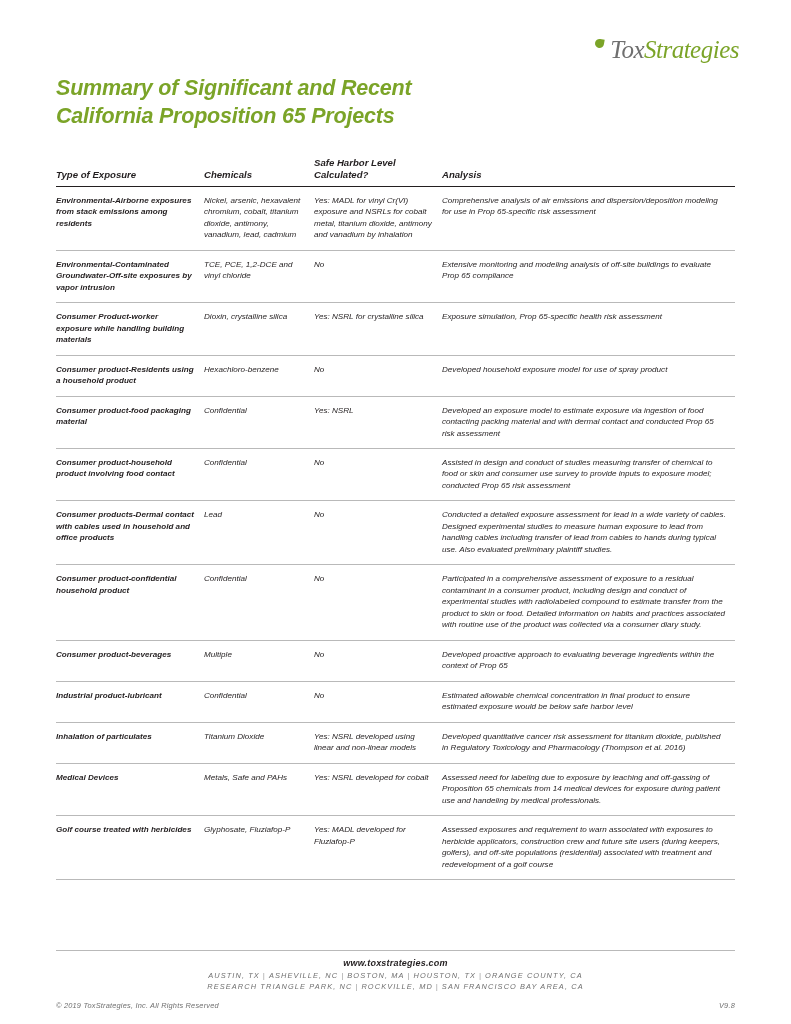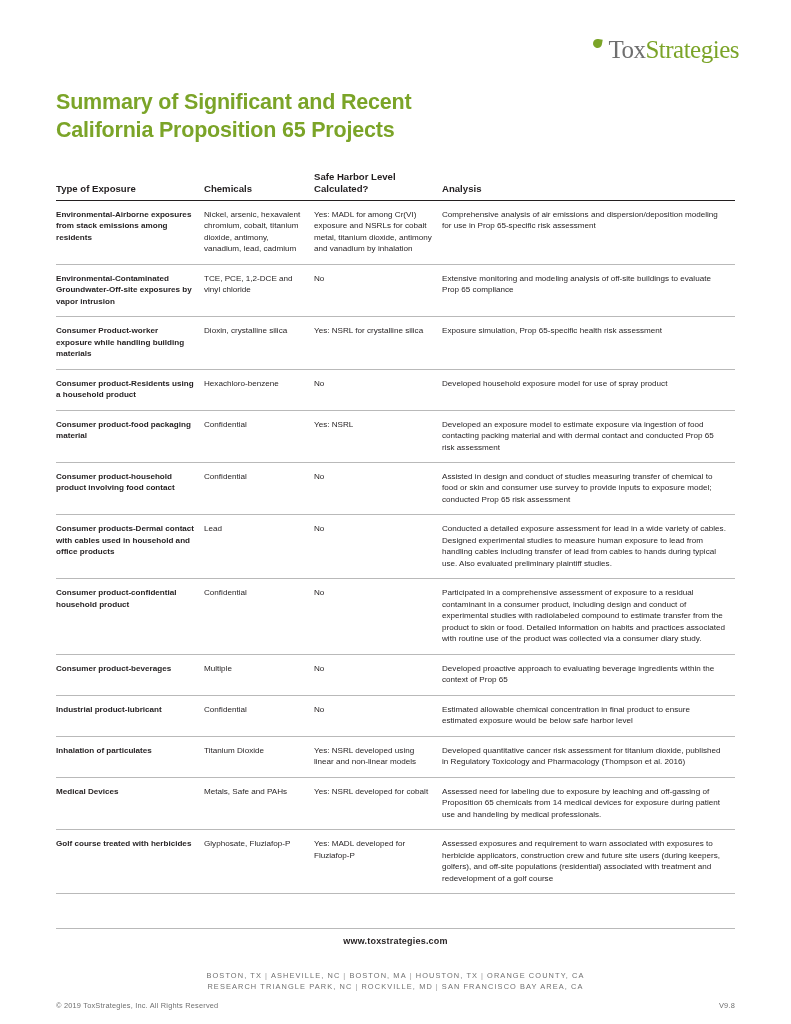--- a/index.html
+++ b/index.html
@@ -12,22 +12,23 @@
     width: 791px;
     height: 1024px;
     font-family: "Liberation Sans", sans-serif;
     color: #231f20;
     position: relative;
     overflow: hidden;
   }
   .page {
     width: 791px;
     height: 1024px;
-    padding: 50px 56px 0 56px;
+    padding: 36px 56px 0 56px;
     position: relative;
+    font-style: italic;
   }
   
   .logo {
     position: absolute;
     top: 36px;
     right: 52px;
     font-size: 25px;
     letter-spacing: -0.5px;
     white-space: nowrap;
     font-family: "Liberation Serif", serif;
@@ -107,21 +108,21 @@
   .footer-rule {
     border-top: 0.8px solid #b9b9b9;
     margin-bottom: 7px;
   }
   .footer-web {
     text-align: center;
     font-size: 9px;
     font-weight: bold;
     color: #231f20;
     letter-spacing: 0.2px;
-    margin-bottom: 24px;
+    margin-bottom: 2px;
   }
   .footer-offices {
     text-align: center;
     font-size: 7.4px;
     color: #6f6f6f;
     letter-spacing: 1.1px;
     line-height: 1.5;
   }
   .footer-offices .sep { color: #9a9a9a; padding: 0 3px; }
   .footer-bottom {
@@ -157,21 +158,21 @@
         <th>Type of Exposure</th>
         <th>Chemicals</th>
         <th>Safe Harbor Level Calculated?</th>
         <th>Analysis</th>
       </tr>
     </thead>
     <tbody id="table-body">
         <tr>
           <td class="exposure">Environmental-Airborne exposures from stack emissions among residents</td>
           <td>Nickel, arsenic, hexavalent chromium, cobalt, titanium dioxide, antimony, vanadium, lead, cadmium</td>
-          <td>Yes: MADL for among Cr(VI) exposure and NSRLs for cobalt metal, titanium dioxide, antimony and vanadium by inhalation</td>
+          <td>Yes: MADL for vinyl Cr(VI) exposure and NSRLs for cobalt metal, titanium dioxide, antimony and vanadium by inhalation</td>
           <td>Comprehensive analysis of air emissions and dispersion/deposition modeling for use in Prop 65-specific risk assessment</td>
         </tr>
         <tr>
           <td class="exposure">Environmental-Contaminated Groundwater-Off-site exposures by vapor intrusion</td>
           <td>TCE, PCE, 1,2-DCE and vinyl chloride</td>
           <td>No</td>
           <td>Extensive monitoring and modeling analysis of off-site buildings to evaluate Prop 65 compliance</td>
         </tr>
         <tr>
           <td class="exposure">Consumer Product-worker exposure while handling building materials</td>
@@ -239,21 +240,21 @@
           <td>Yes: MADL developed for Fluziafop-P</td>
           <td>Assessed exposures and requirement to warn associated with exposures to herbicide applicators, construction crew and future site users (during keepers, golfers), and off-site populations (residential) associated with treatment and redevelopment of a golf course</td>
         </tr>
       </tbody>
   </table>
 
   <div class="footer">
     <div class="footer-rule"></div>
     <div class="footer-web">www.toxstrategies.com</div>
     <div class="footer-offices">
-      <div id="offices-line-1"><span>BOSTON, TX</span><span class="sep">|</span><span>ASHEVILLE, NC</span><span class="sep">|</span><span>BOSTON, MA</span><span class="sep">|</span><span>HOUSTON, TX</span><span class="sep">|</span><span>ORANGE COUNTY, CA</span></div>
+      <div id="offices-line-1"><span>AUSTIN, TX</span><span class="sep">|</span><span>ASHEVILLE, NC</span><span class="sep">|</span><span>BOSTON, MA</span><span class="sep">|</span><span>HOUSTON, TX</span><span class="sep">|</span><span>ORANGE COUNTY, CA</span></div>
       <div id="offices-line-2"><span>RESEARCH TRIANGLE PARK, NC</span><span class="sep">|</span><span>ROCKVILLE, MD</span><span class="sep">|</span><span>SAN FRANCISCO BAY AREA, CA</span></div>
     </div>
     <div class="footer-bottom">
       <span>© 2019 ToxStrategies, Inc. All Rights Reserved</span>
       <span>V9.8</span>
     </div>
   </div>
 
 </div>
 

